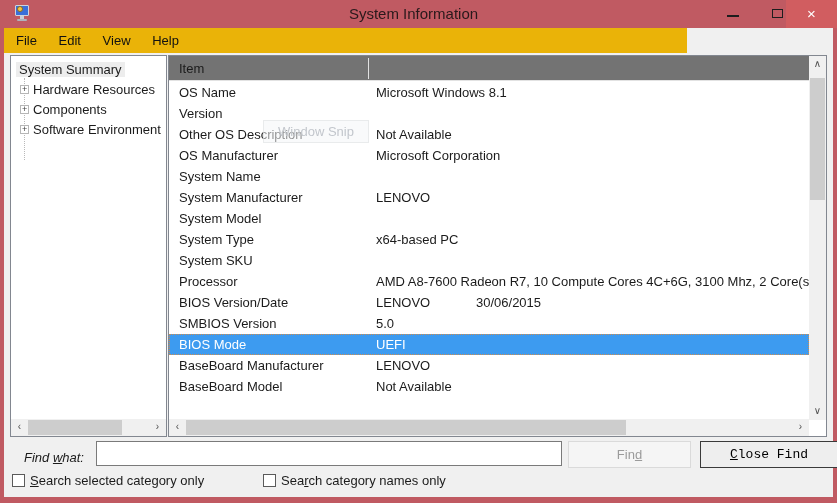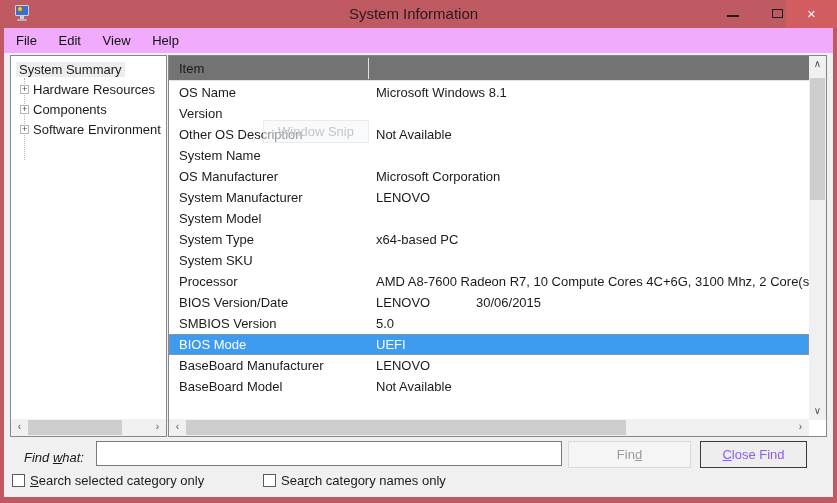--- a/index.html
+++ b/index.html
@@ -24,21 +24,21 @@
   }
   .winbtn { position:absolute; top:0; height:28px; text-align:center; }
   .btn-min { left:712px; width:44px; }
   .btn-min .bar { position:absolute; left:15px; top:15px; width:12px; height:2px; background:#1d1d1d; }
   .btn-max { left:756px; width:44px; }
   .btn-max .box { position:absolute; left:16px; top:9px; width:11px; height:9px; border:1.5px solid #1d1d1d; background:transparent; }
   .btn-close-wide { position:absolute; left:786px; top:0; width:51px; height:28px; background:#d15d60; }
   .btn-close-wide .x { display:block; line-height:27px; color:#fff; font-size:15px; text-align:center; }
   
   .client { position:absolute; left:4px; top:28px; width:829px; height:469px; background:#f0f0f0; }
-  .menubar { position:absolute; left:0; top:0; width:829px; height:25px; background:#f0abfc; }
+  .menubar { position:absolute; left:0; top:0; width:683px; height:25px; background:#eab308; }
   .menu-item { display:inline-block; padding:0 9px; line-height:25px; color:#111; }
   .menubar .first { margin-left:3px; }
   
   .panel { position:absolute; background:#fff; border:1px solid #828790; }
   .tree-panel  { left:6px;  top:27px; width:157px; height:382px; }
   .grid-panel  { left:164px; top:27px; width:659px; height:382px; }
   
   .tree-item { position:absolute; left:0; height:17px; line-height:17px; white-space:nowrap; }
   .tree-root-label { background:#ededed; padding:0 3px; }
   .tree-vline { position:absolute; left:13px; top:22px; width:0; height:82px; border-left:1px dotted #b9b9b9; }
@@ -69,21 +69,21 @@
   }
   
   .find-label { position:absolute; left:20px; top:418px; line-height:24px;font-style:italic; }
   .find-input {
     position:absolute; left:92px; top:413px; width:466px; height:25px;
     border:1px solid #7a7a7a; background:#fff; font-family:"Liberation Sans", sans-serif;
     font-size:13px; padding:0 4px; outline:none;
   }
   .btn { position:absolute; top:413px; height:27px; text-align:center; line-height:25px; }
   .btn-find { left:564px; width:123px; background:#f5f5f5; border:1px solid #dadada; color:#9b9b9b; }
-  .btn-closefind { left:696px; width:107px; background:#eeeeee; border:1px solid #3a3a3a; color:#8b5cf6; }
+  .btn-closefind { left:696px; width:138px; background:#eeeeee; border:1px solid #3a3a3a; color:#000000;font-family:Liberation Mono, monospace; }
   
   .chk-row { position:absolute; top:445px; height:16px; line-height:16px; }
   .chk1 { left:8px; } .chk2 { left:259px; }
   .chk-box { display:inline-block; width:13px; height:13px; background:#fff; border:1px solid #5a5a5a; vertical-align:-2px; margin-right:5px; }
   .accel { text-decoration:underline; }
   .nowrap { white-space:nowrap; }
 </style>
 </head>
 <body>
 
@@ -165,26 +165,26 @@
             <span class="c-value">Microsoft Windows 8.1</span>
           </div>
           <div class="trow">
             <span class="c-item">Version</span>
           </div>
           <div class="trow">
             <span class="c-item">Other OS Description</span>
             <span class="c-value">Not Available</span>
           </div>
           <div class="trow">
+            <span class="c-item">OS Manufacturer</span>
+            <span class="c-value">Microsoft Corporation</span>
+          </div>
+          <div class="trow">
             <span class="c-item">System Name</span>
             <span class="c-value"></span>
-          </div>
-          <div class="trow">
-            <span class="c-item">OS Manufacturer</span>
-            <span class="c-value">Microsoft Corporation</span>
           </div>
           <div class="trow">
             <span class="c-item">System Manufacturer</span>
             <span class="c-value">LENOVO</span>
           </div>
           <div class="trow">
             <span class="c-item">System Model</span>
             <span class="c-value"></span>
           </div>
           <div class="trow">

